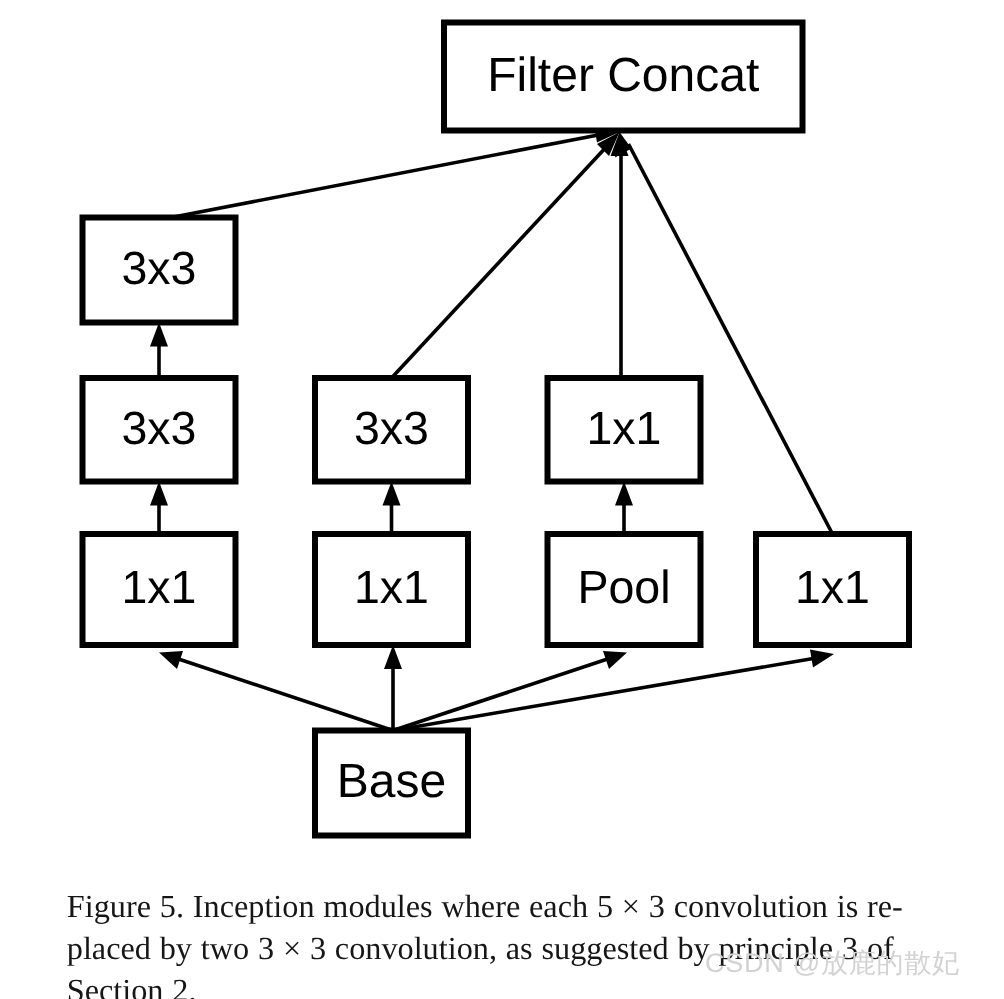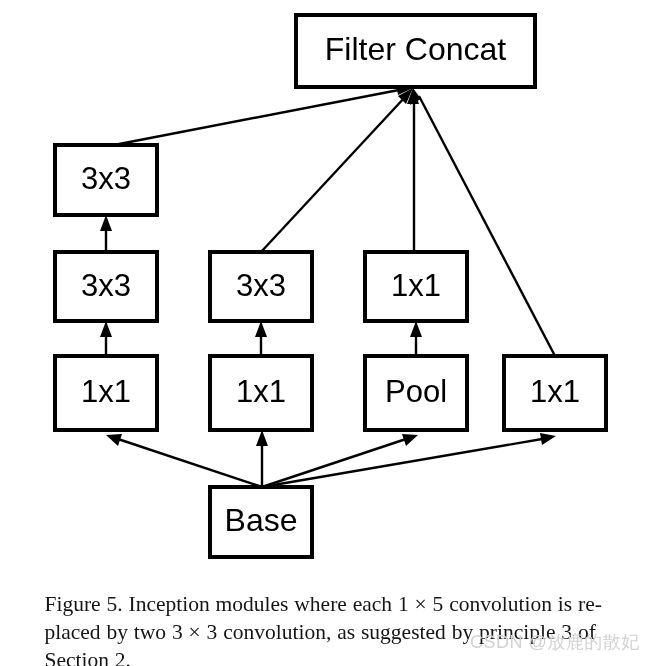--- a/index.html
+++ b/index.html
@@ -202,20 +202,20 @@
     </g>
 
     <g>
       <rect class="node-box" x="210" y="487" width="102" height="70"></rect>
       <text class="node-label-big" x="261" y="523">Base</text>
     </g>
 
   </svg>
 
   <div id="caption">
-    <span>Figure 5. Inception modules where each 1 × 5 convolution is re-</span>
+    <span>Figure 5. Inception modules where each 5 × 3 convolution is re-</span>
     <span>placed by two 3 × 3 convolution, as suggested by principle 3 of</span>
     <span>Section 2.</span>
   </div>
 
   <div id="watermark">CSDN @放鹿的散妃</div>
 
 </div>
 
 </body></html>

